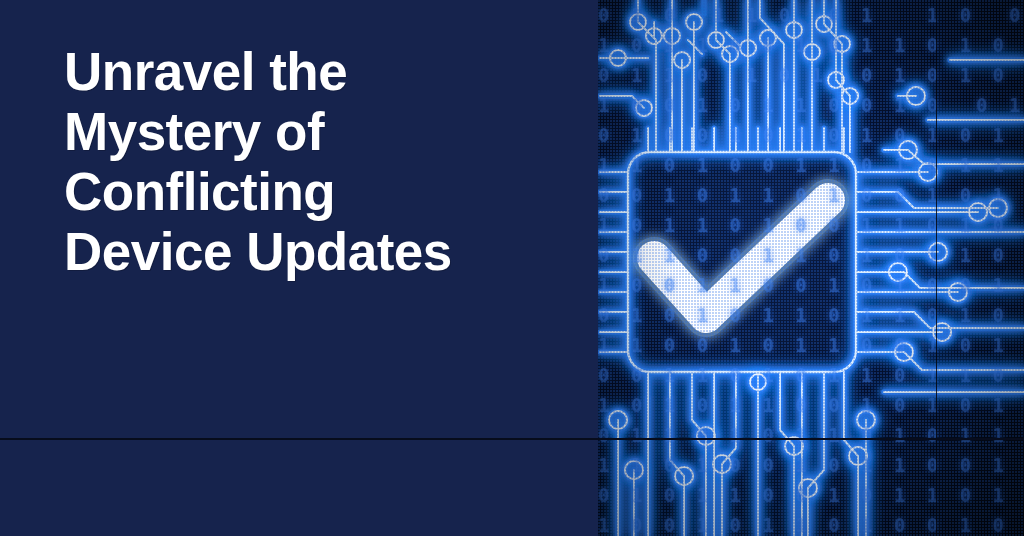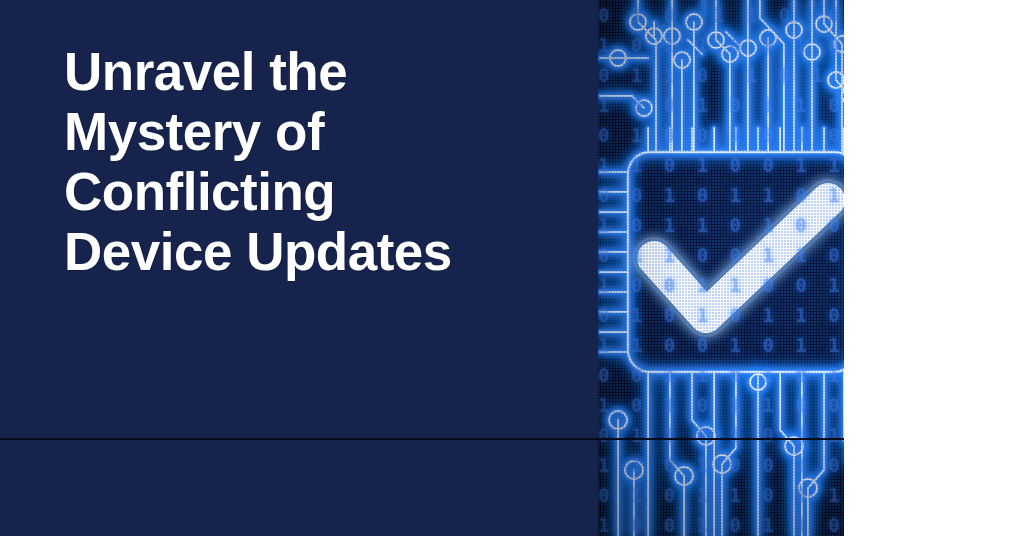--- a/index.html
+++ b/index.html
@@ -2,21 +2,21 @@
 <html><head>
 <meta charset="utf-8">
 <style>
   html, body {
     margin: 0;
     padding: 0;
     background: #ffffff;
   }
   #stage {
     position: relative;
-    width: 844px;
+    width: 1024px;
     height: 536px;
     overflow: hidden;
     font-family: "Liberation Sans", sans-serif;
   }
 
   
   .left-panel {
     position: absolute;
     left: 0; top: 0;
     width: 598px; height: 536px;

